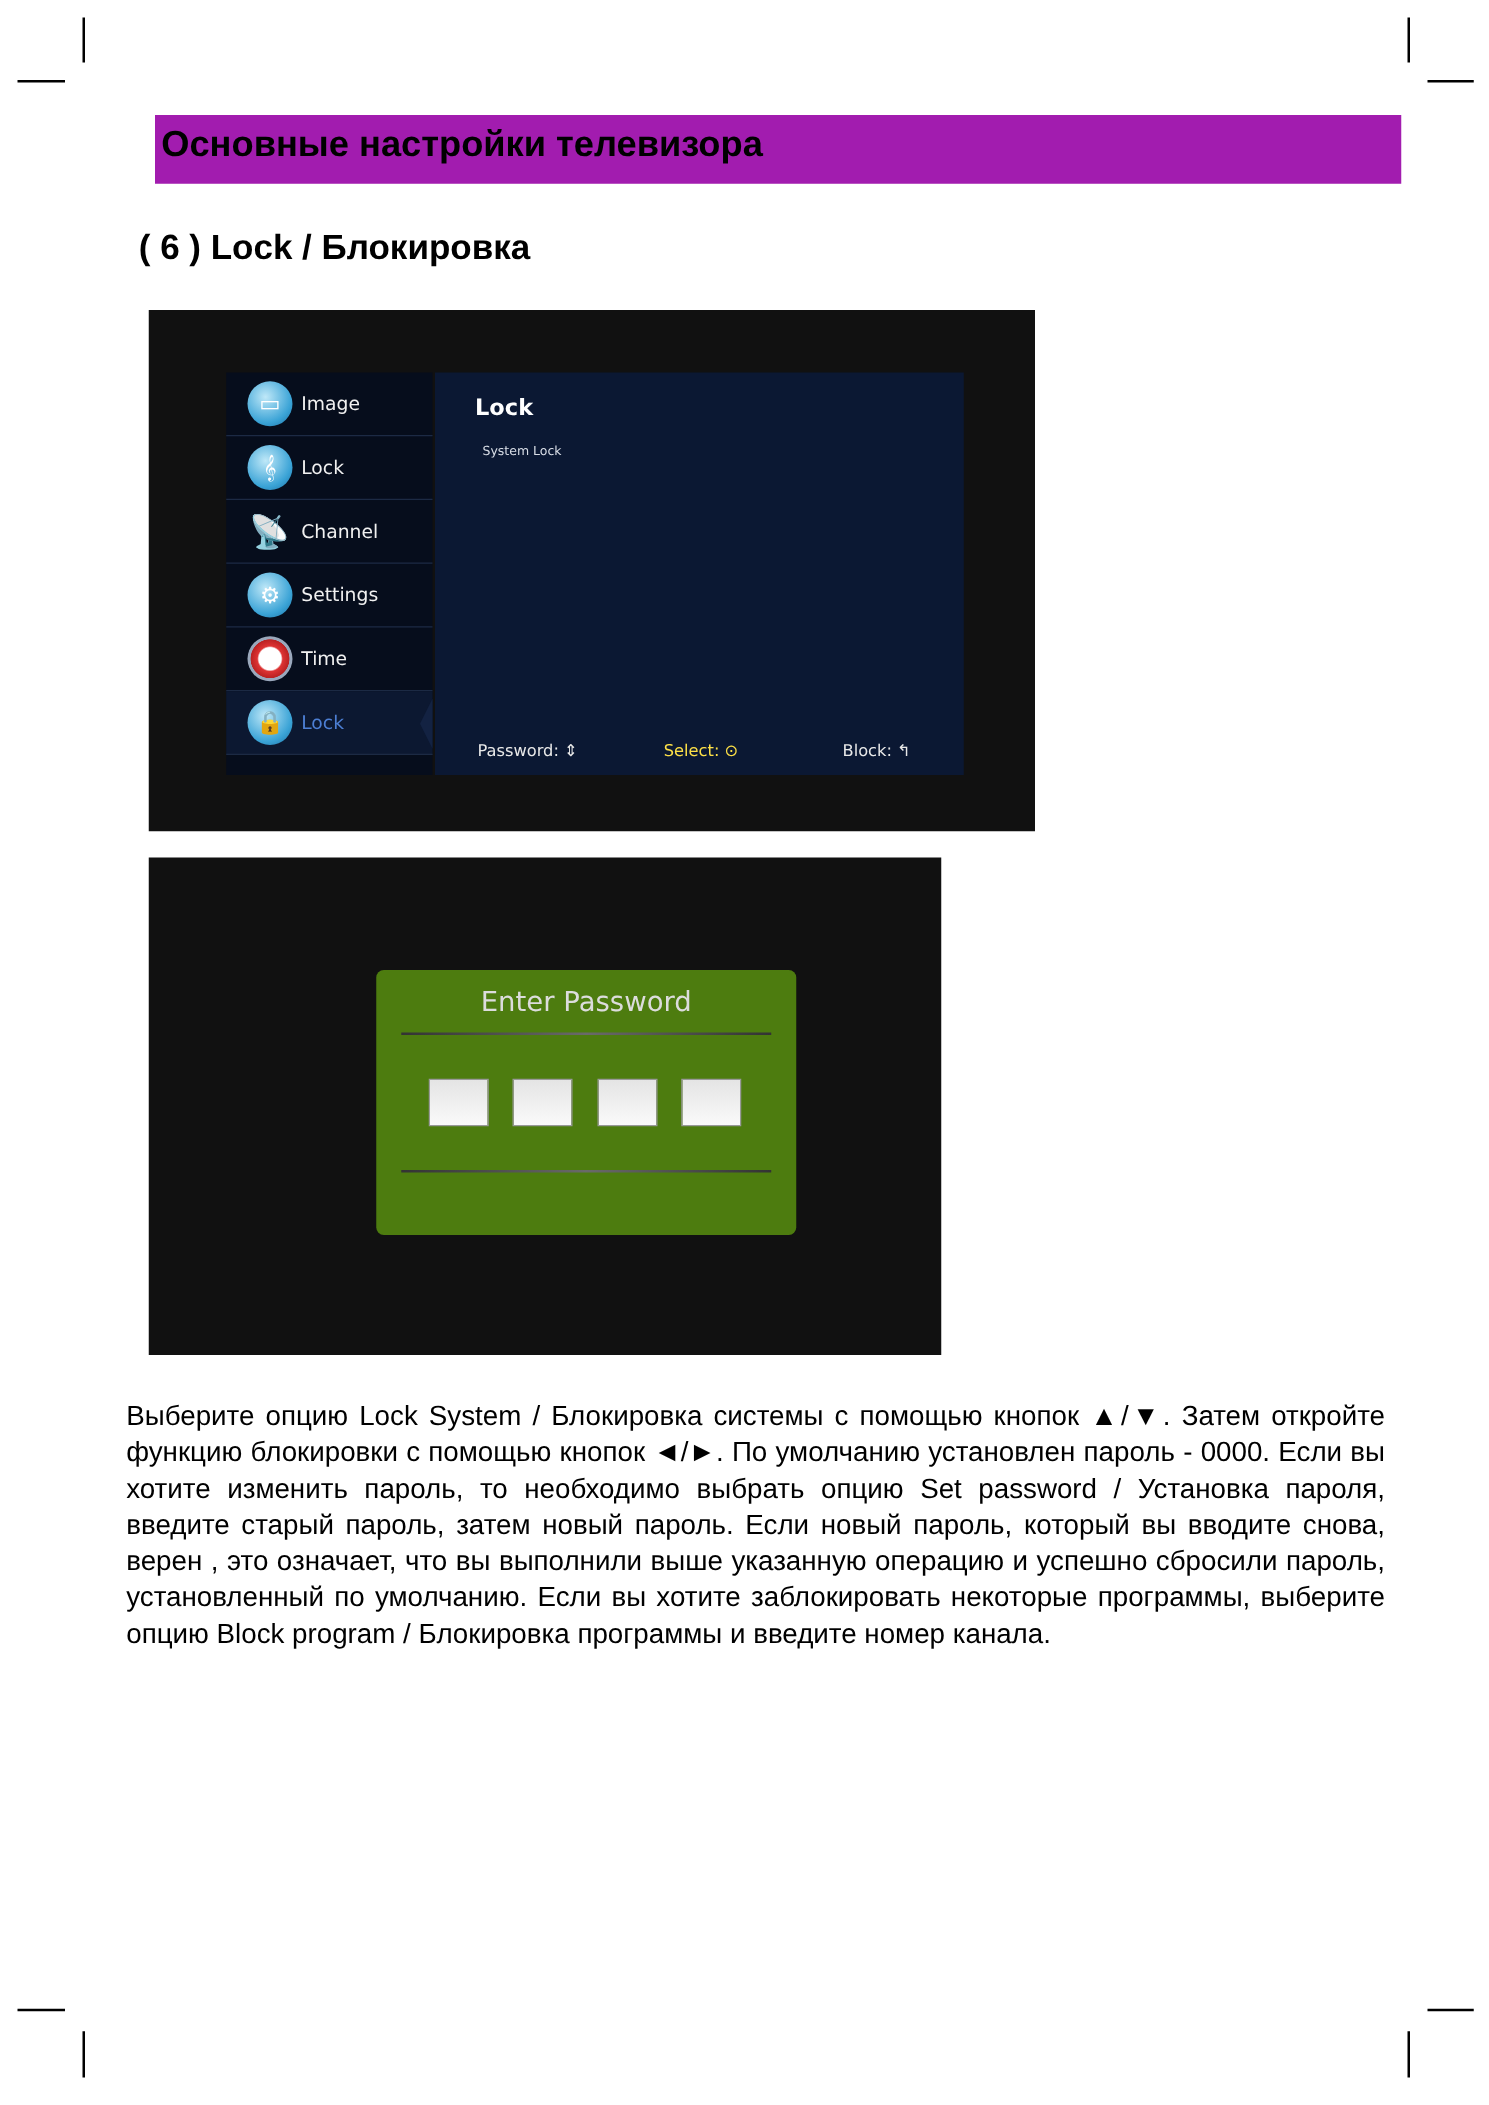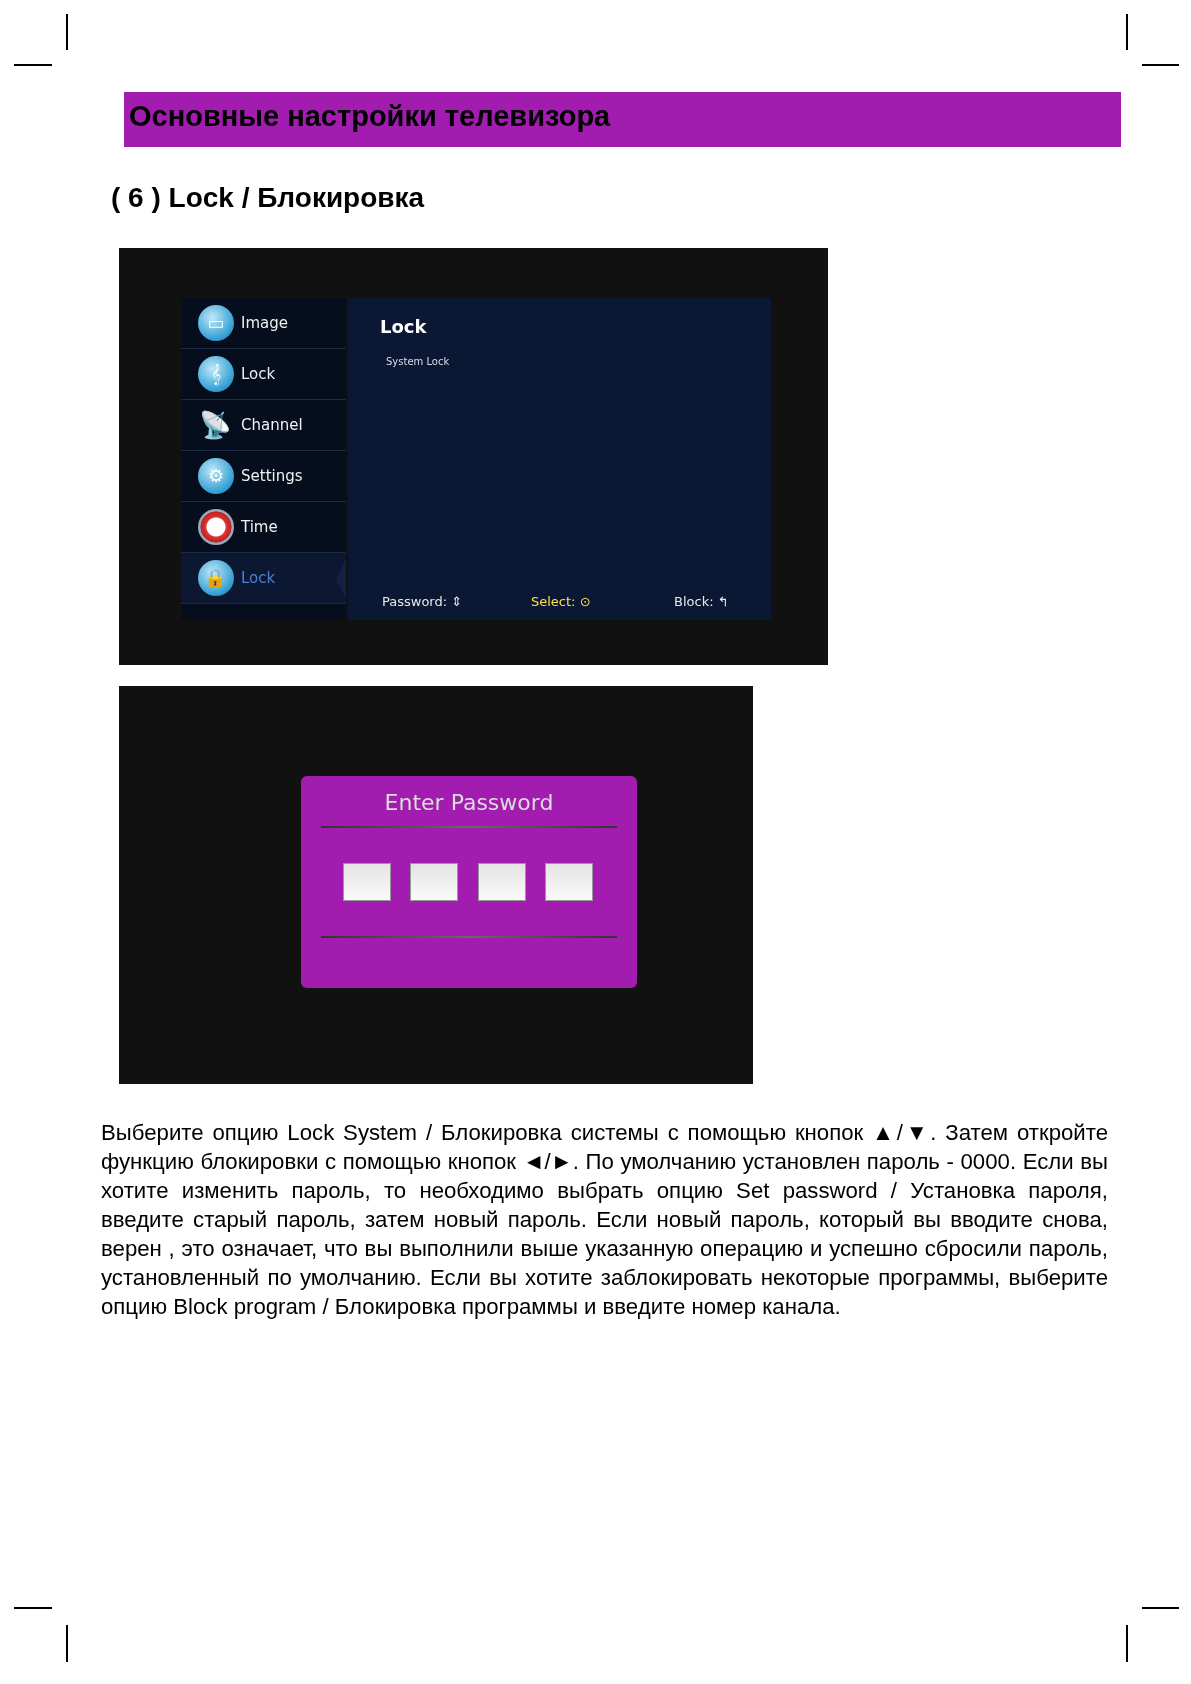--- a/index.html
+++ b/index.html
@@ -22,21 +22,21 @@
   .side-icon.plain { background:none; font-size:26px; }
   .side-label { position:absolute; left:60px; top:16px; font-size:15px; color:#f1f1f1; font-family:"DejaVu Sans", sans-serif; }
   .side-item.active .side-label { color:#4d7fd4; }
   .active-notch { position:absolute; right:0; top:6px; width:0; height:0; border-top:20px solid transparent;
                   border-bottom:20px solid transparent; border-right:10px solid #132242; }
   .content { position:absolute; left:167px; top:0; width:423px; height:322px; background:#0b1833; }
   .content-title { position:absolute; left:32px; top:18px; font-size:18px; font-weight:bold; color:#fff; font-family:"DejaVu Sans", sans-serif; }
   .content-item { position:absolute; left:38px; top:58px; font-size:10px; color:#d8dde6; font-family:"DejaVu Sans", sans-serif; }
   .footer { position:absolute; top:296px; font-size:13px; color:#e8e8e8; font-family:"DejaVu Sans", sans-serif; }
   .footer.dim { color:#fde047; }
-  .dialog { position:absolute; left:182px; top:90px; width:336px; height:212px; background:#a21caf; border-radius:6px; }
+  .dialog { position:absolute; left:182px; top:90px; width:336px; height:212px; background:#4d7c0f; border-radius:6px; }
   .dialog-title { position:absolute; left:0; width:336px; top:14px; text-align:center; font-size:22px; color:#dcdcdc; font-family:"DejaVu Sans", sans-serif; }
   .dialog-line { position:absolute; left:20px; width:296px; height:2px;
                  background:linear-gradient(90deg, #333, #6a6a6a 50%, #333); }
   .pin-box { position:absolute; top:87px; width:48px; height:38px; background:linear-gradient(#e4e4e4, #fafafa);
              border:1px solid #999; box-sizing:border-box; }
   .body-text { position:absolute; left:101px; top:1118px; width:1007px; font-size:22.2px; line-height:29px; text-align:justify; }
   .body-text p { margin:0; }
 </style>
 </head>
 <body>

